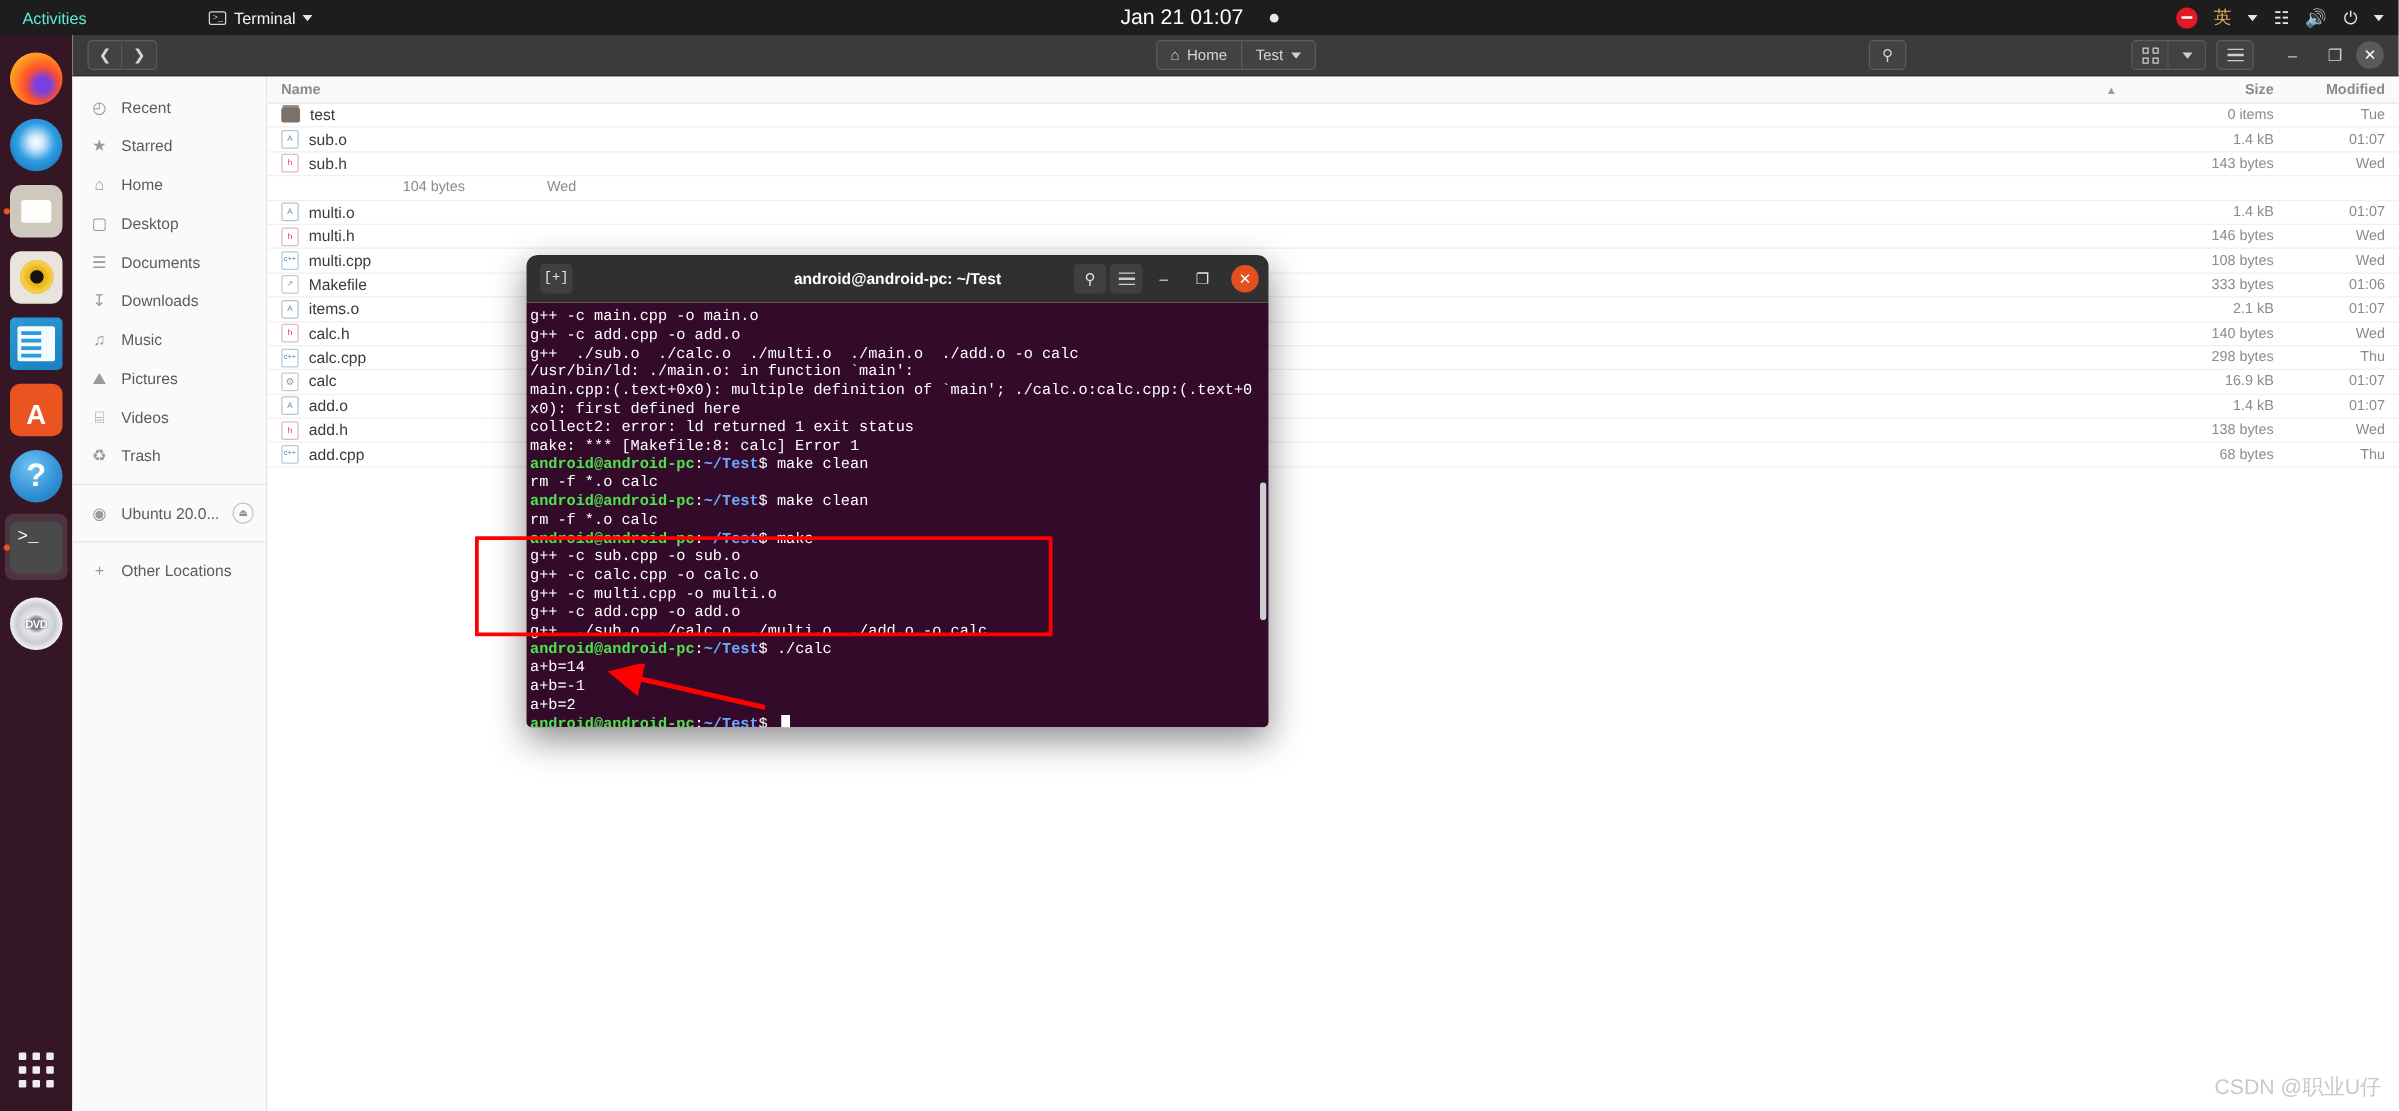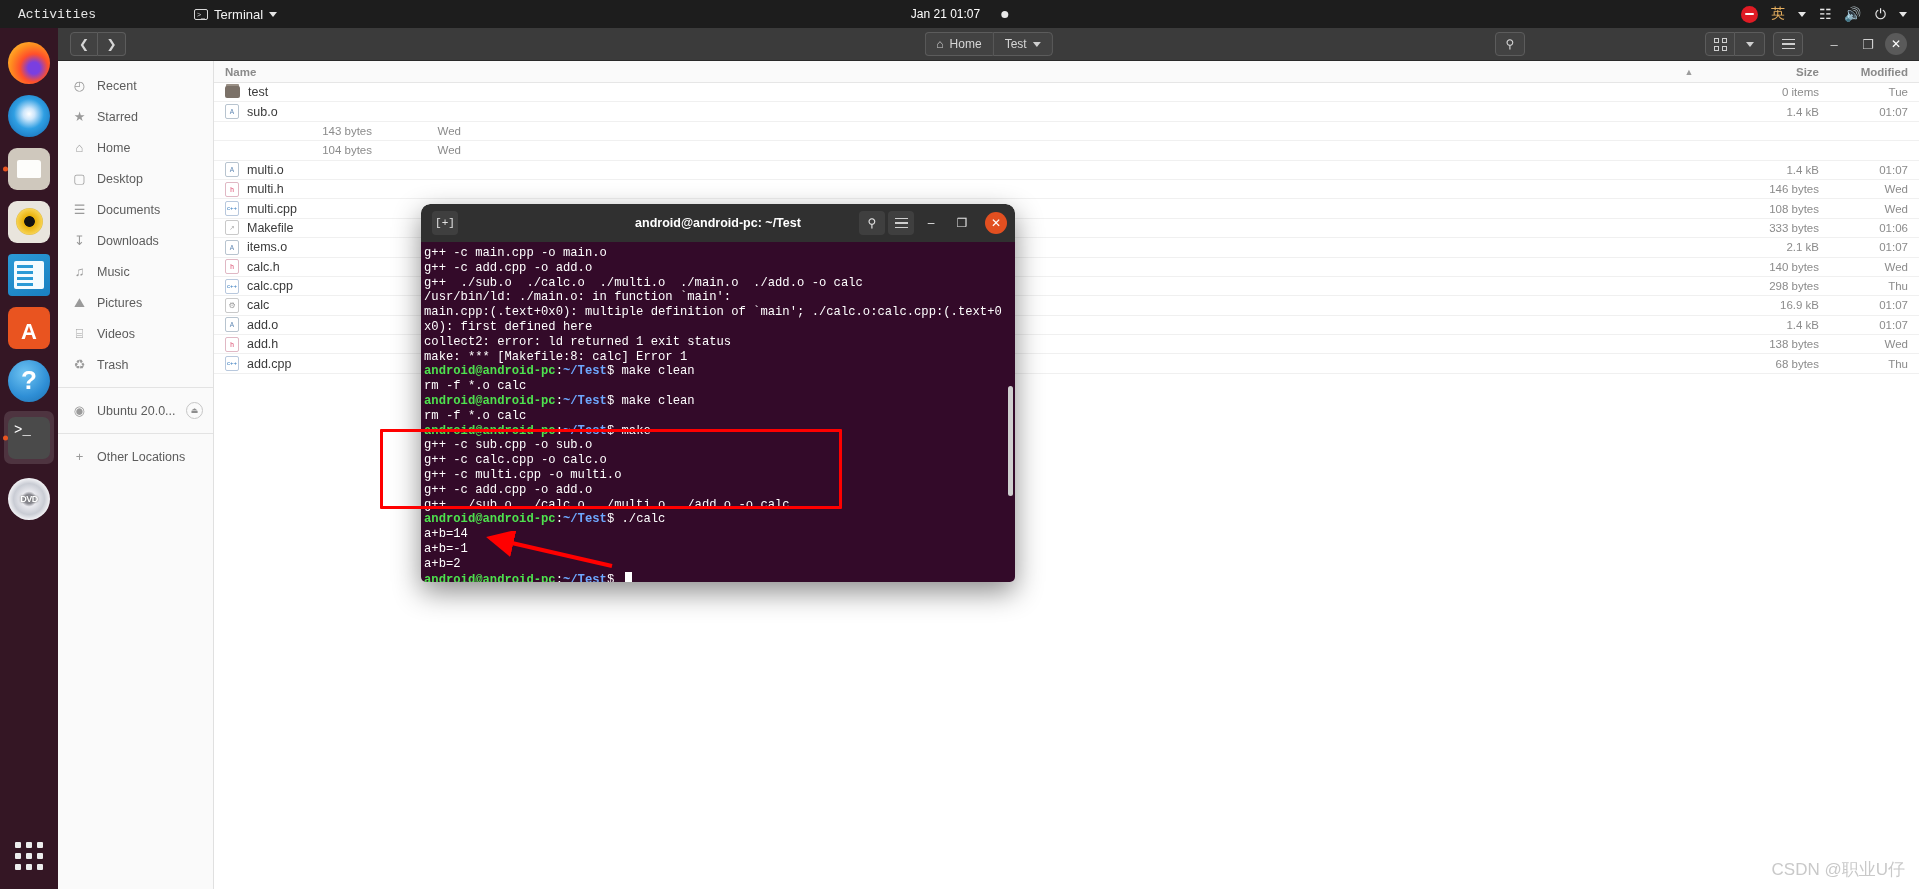--- a/index.html
+++ b/index.html
@@ -11,36 +11,36 @@
   }
   #root { position: relative; width: 1919px; height: 889px; background: #ffffff; }
 
   
   .topbar {
     position: absolute; left: 0; top: 0; width: 1919px; height: 28px;
     background: #1d1d1d; color: #ffffff;
     display: flex; align-items: center;
     font-size: 13px;
   }
-  .topbar .tb-activities { margin-left: 18px; color: #e5e5e5; font-family: Liberation Mono, monospace; }
+  .topbar .tb-activities { margin-left: 18px; color: #5eead4; }
   .topbar .tb-app {
     margin-left: 50px; display: flex; align-items: center; gap: 6px; color: #f2f2f2; padding-left: 48px;
   }
   .term-mini-icon {
     width: 14px; height: 11px; border: 1.3px solid #d8d8d8; border-radius: 2px;
     display: inline-flex; align-items: center; justify-content: center;
     font-size: 7px; color: #d8d8d8; line-height: 1;
   }
   .caret-down {
     width: 0; height: 0; border-left: 4px solid transparent; border-right: 4px solid transparent;
     border-top: 5px solid #e6e6e6;
   }
   .topbar .tb-clock {
     position: absolute; left: 50%; transform: translateX(-50%);
-    display: flex; align-items: center; gap: 21px; font-size: 12px; color: #ffffff;
+    display: flex; align-items: center; gap: 21px; font-size: 17px; color: #ffffff;
   }
   .clock-dot { width: 7px; height: 7px; border-radius: 50%; background: #e8e8e8; }
   .topbar .tb-right {
     position: absolute; right: 12px; display: flex; align-items: center; gap: 13px;
   }
   .rec-dot {
     width: 17px; height: 17px; border-radius: 50%; background: #e01b24;
     display: inline-flex; align-items: center; justify-content: center;
   }
   .rec-dot::after { content: ""; display: block; width: 9px; height: 2.5px; background: #fff; border-radius: 1px; }
@@ -439,20 +439,24 @@
             <div class="fl-row">
               <div class="col-name">
                 <span class="ftype ">A</span>
                 <span>sub.o</span>
               </div>
               <div class="col-sortarrow"></div>
               <div class="col-size">1.4 kB</div>
               <div class="col-mod">01:07</div>
             </div>
             <div class="fl-row">
+              <div class="col-name">
+                <span class="ftype h">h</span>
+                <span>sub.h</span>
+              </div>
               <div class="col-sortarrow"></div>
               <div class="col-size">143 bytes</div>
               <div class="col-mod">Wed</div>
             </div>
             <div class="fl-row">
               <div class="col-sortarrow"></div>
               <div class="col-size">104 bytes</div>
               <div class="col-mod">Wed</div>
             </div>
             <div class="fl-row">

